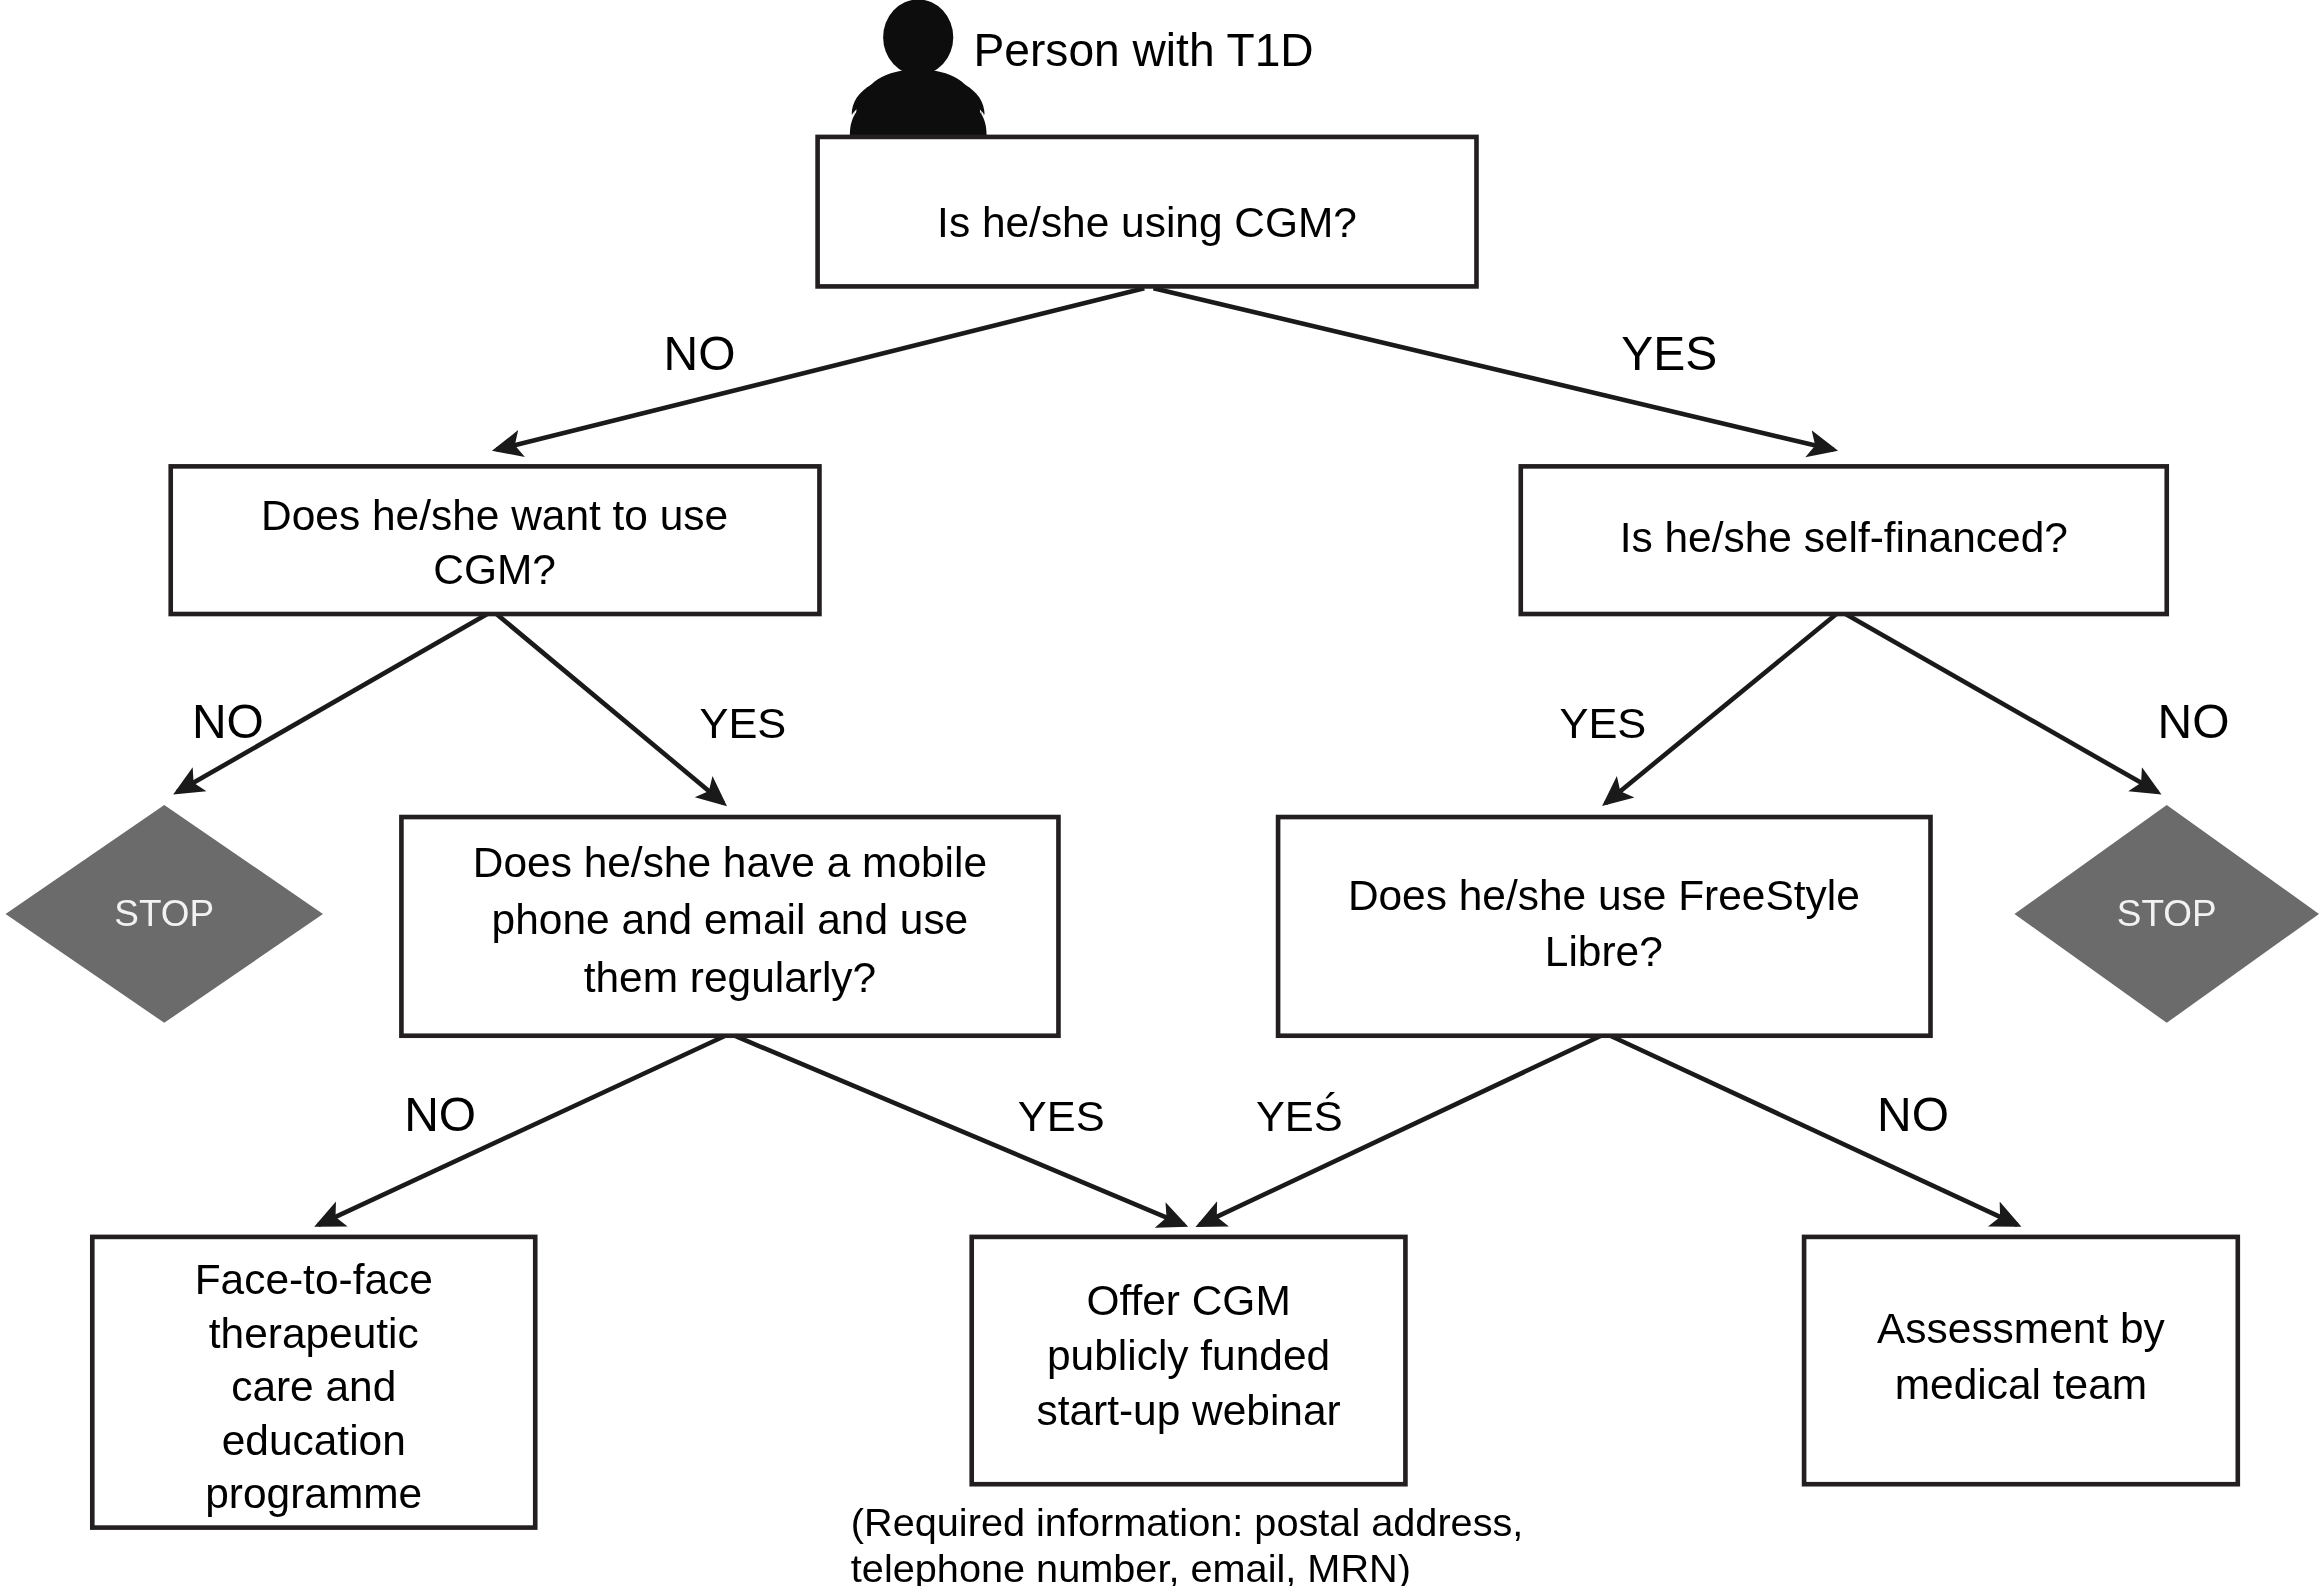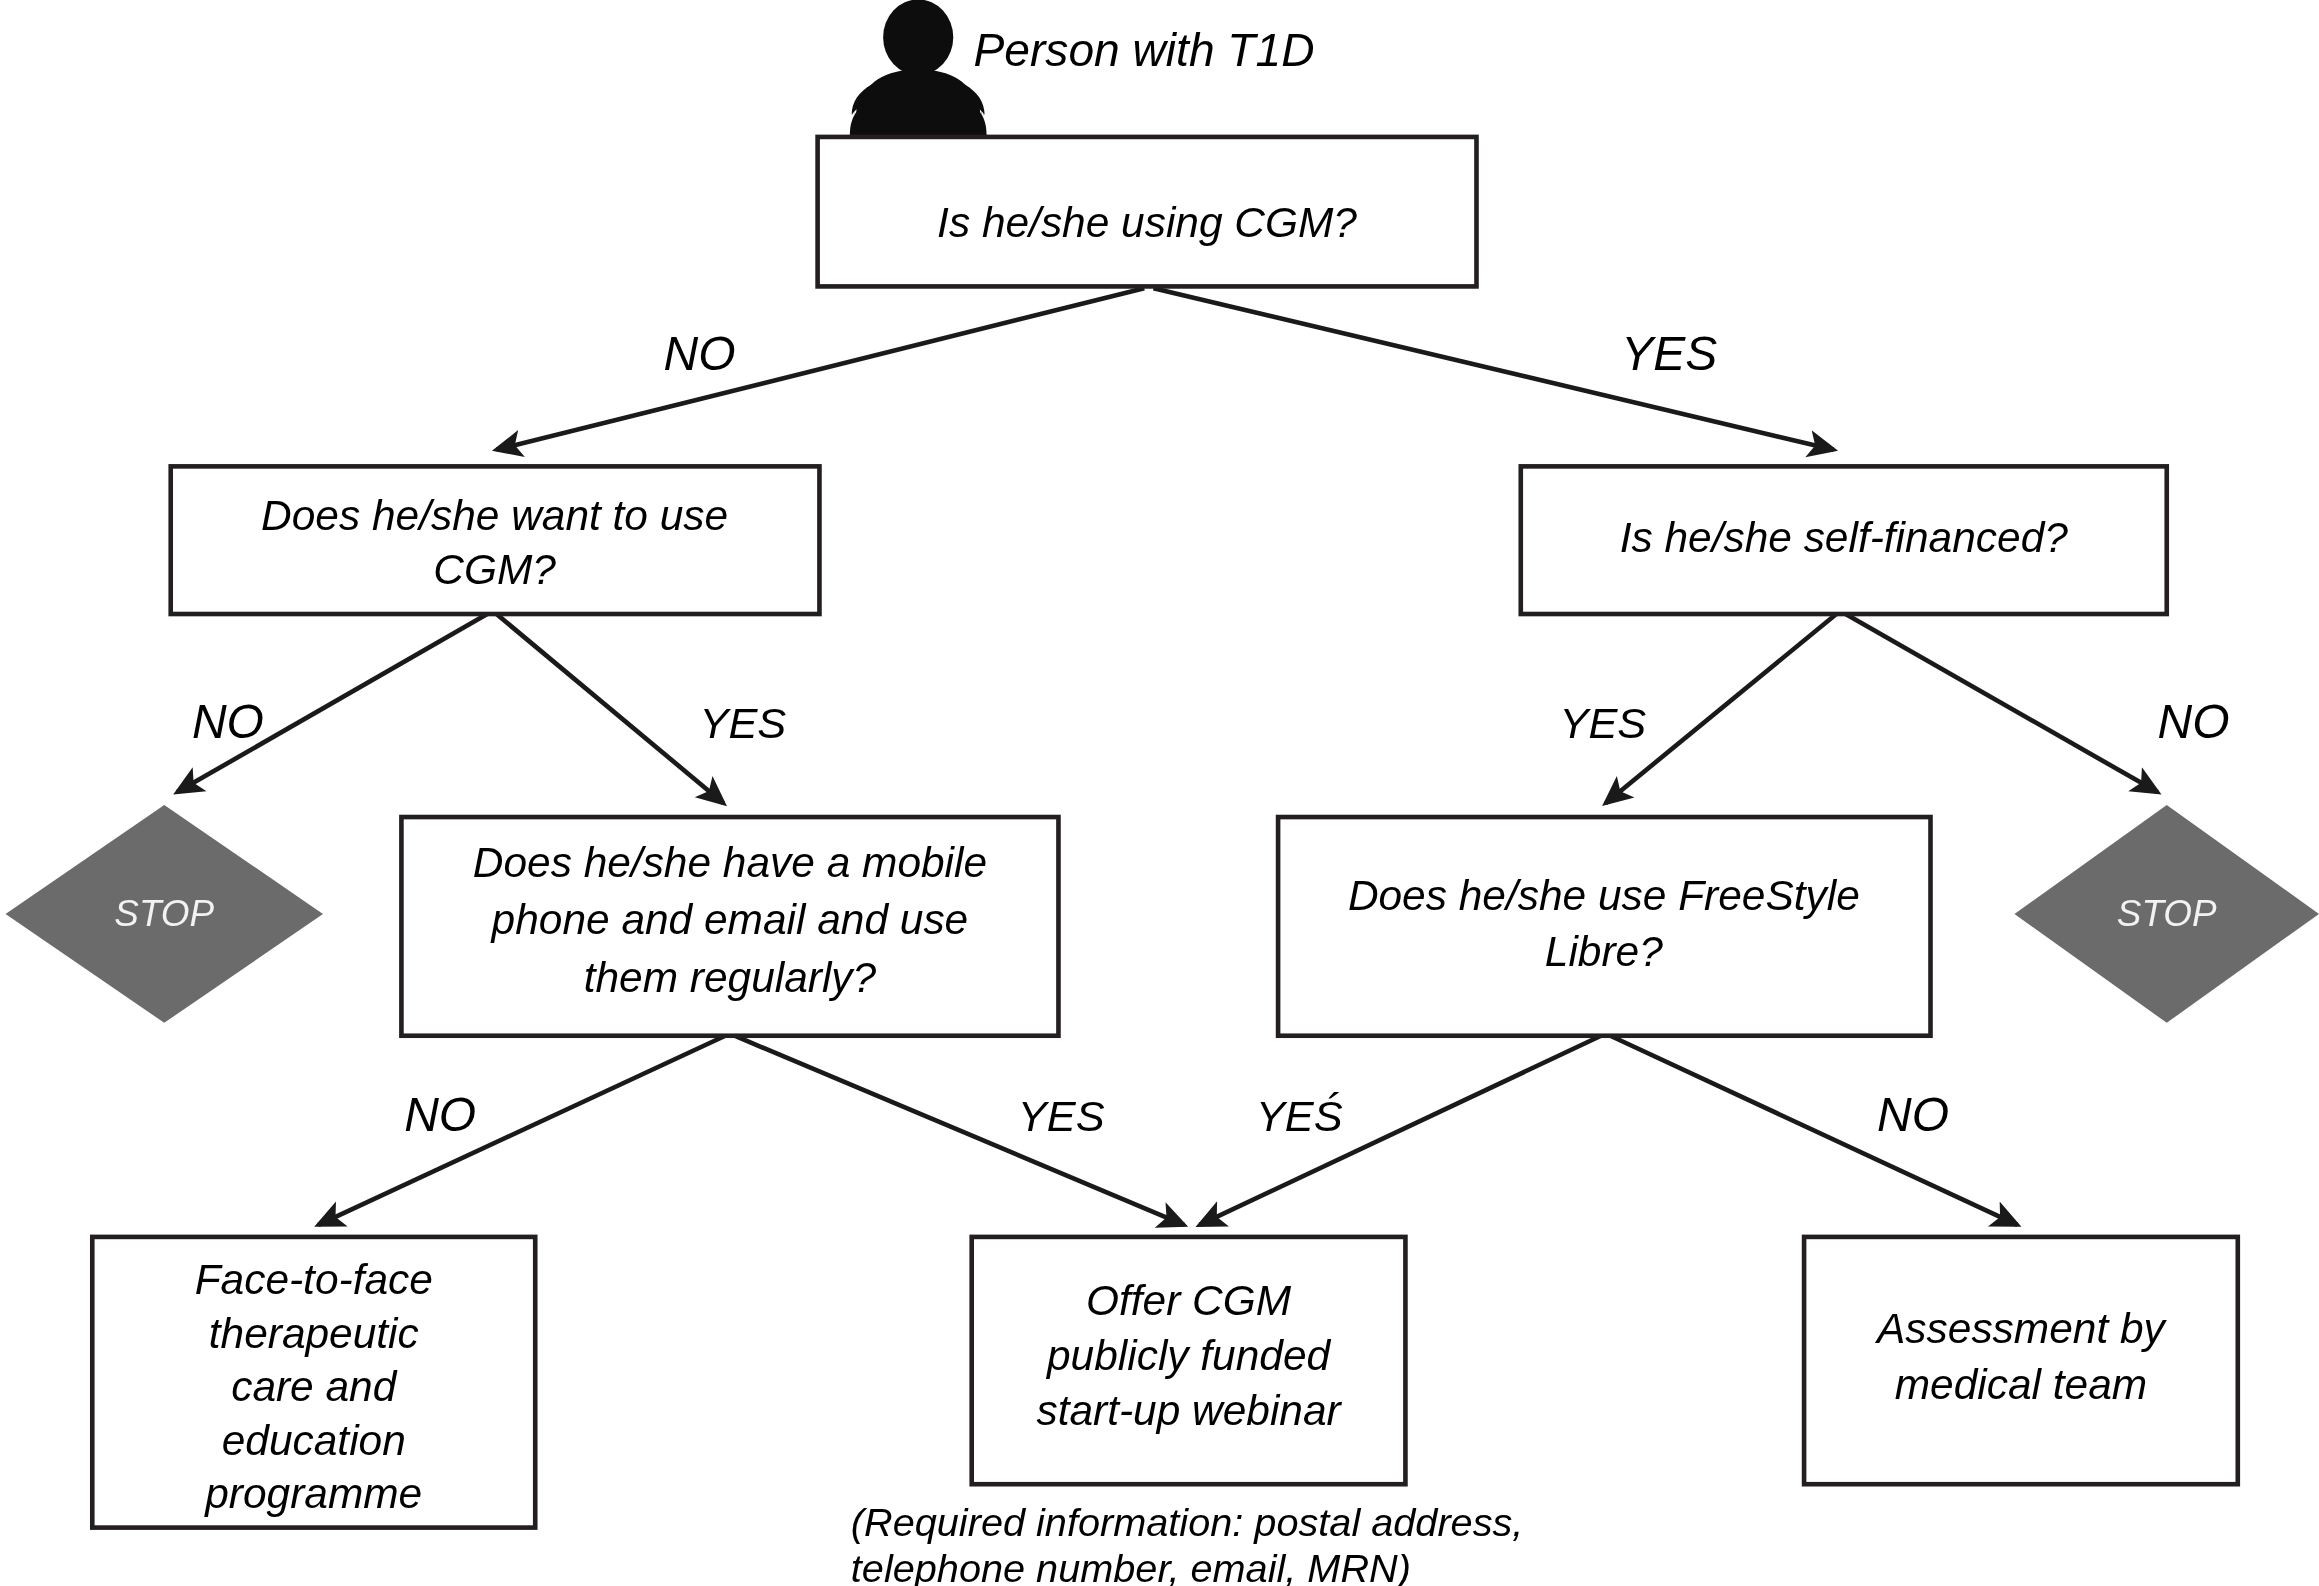--- a/index.html
+++ b/index.html
@@ -10,21 +10,20 @@
   body {
     width: 2319px;
     height: 1587px;
     font-family: "Liberation Sans", sans-serif;
     overflow: hidden;
   }
   #flow-root {
     position: relative;
     width: 2319px;
     height: 1587px;
-    font-style: italic;
   }
   svg.flow-canvas {
     position: absolute;
     top: 0;
     left: 0;
     width: 2319px;
     height: 1587px;
     display: block;
   }
   .node-box {

